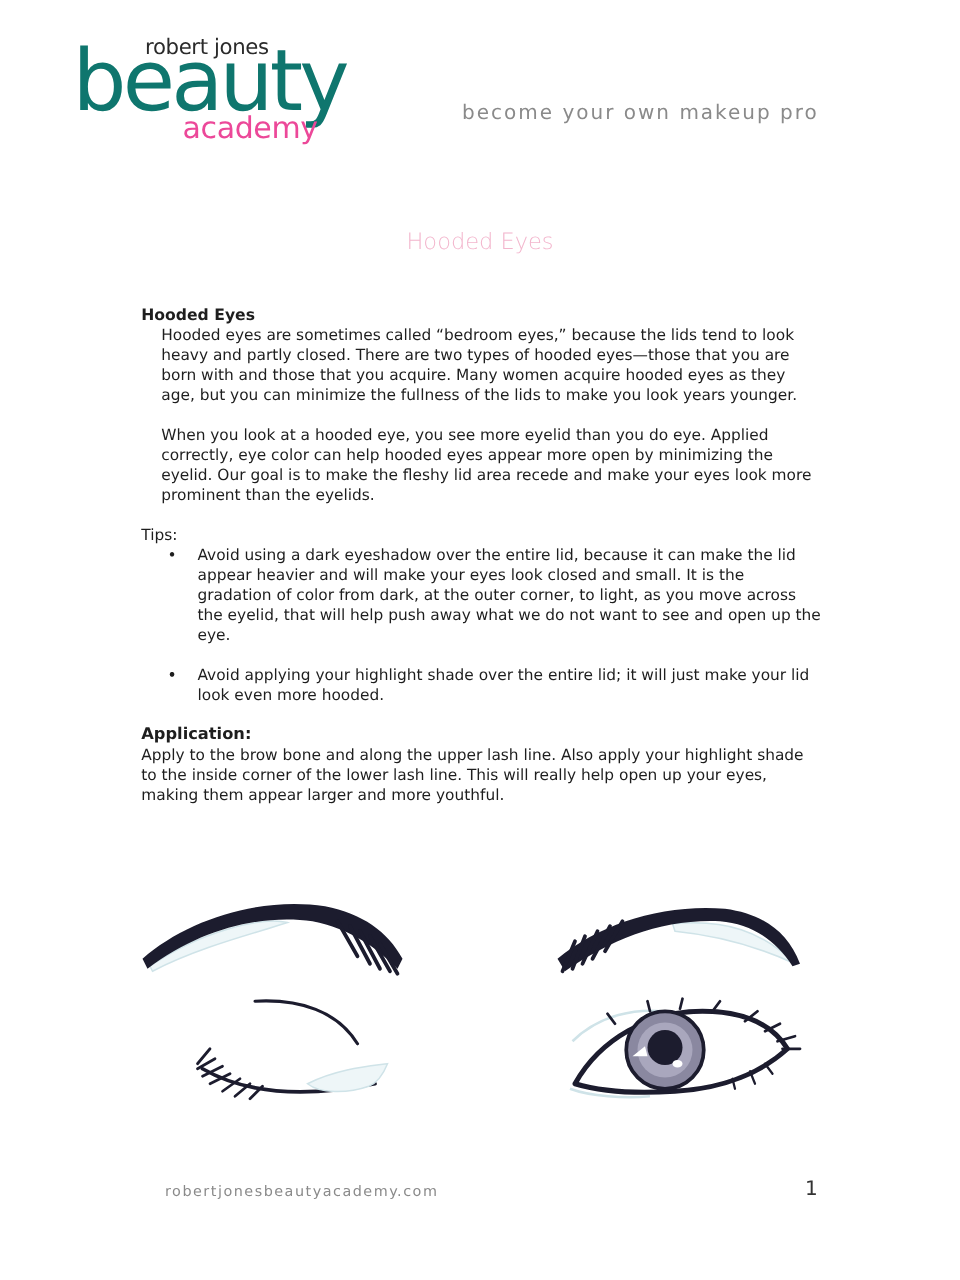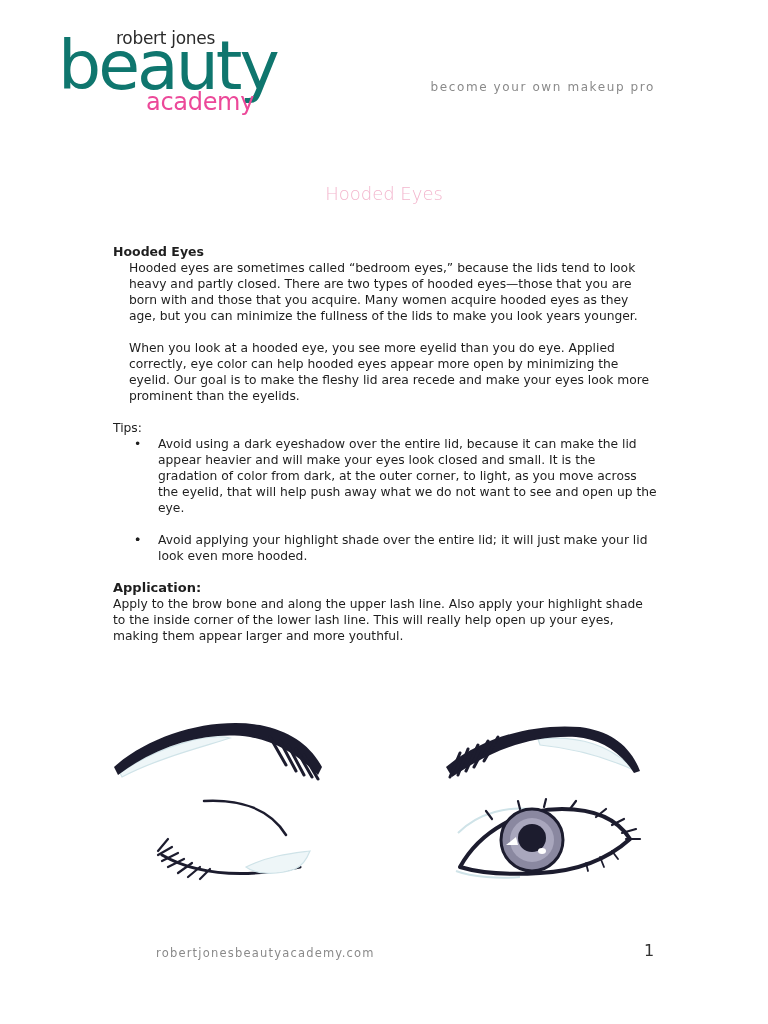--- a/index.html
+++ b/index.html
@@ -14,42 +14,42 @@
   }
   .logo-mid {
     position: absolute; left: -2px; top: 4px; font-size: 68px; color: #0f766e;
     font-family: "DejaVu Sans", sans-serif; font-weight: 400; letter-spacing: -3px; line-height: 1;
   }
   .logo-bot {
     position: absolute; left: 86px; top: 60px; font-size: 24px; color: #ec4899;
     font-family: "DejaVu Sans", sans-serif; letter-spacing: -0.3px; z-index: 2;
   }
   .tagline {
-    position: absolute; right: 113px; top: 80px; font-size: 12px; color: #8a8a8a;
+    position: absolute; right: 113px; top: 80px; font-size: 16px; color: #8a8a8a;
     letter-spacing: 1.6px; font-family: "DejaVu Sans", sans-serif;
   }
   .page-title {
     position: absolute; left: 0; right: 0; top: 183px; text-align: center;
     font-size: 18px; color: #f3b6cd; font-family: "DejaVu Sans", sans-serif; font-weight: 300;
   }
   .content {
     position: absolute; left: 113px; top: 244px; width: 545px;
     font-size: 12.3px; line-height: 16px; color: #1e1e1e;
   }
   .section-heading { font-weight: bold; font-size: 12.5px; }
   .para { margin: 0 0 16px 16px; }
   .tips-label { font-weight: normal; }
   ul.tips { list-style: none; margin: 0; padding: 0; }
   ul.tips li { position: relative; padding-left: 45px; margin-bottom: 16px; }
   ul.tips li .bullet { position: absolute; left: 21px; top: 0; }
   .app-heading { font-weight: bold; font-size: 13px; margin-top: 4px; }
   .sub-heading { font-style: italic; }
   .illustrations { position: absolute; left: 100px; top: 705px; width: 570px; height: 200px; }
   .footer-url {
-    position: absolute; left: 156px; top: 946px; font-size: 11.5px; color: #8a8a8a;
+    position: absolute; left: 132px; top: 946px; font-size: 11.5px; color: #8a8a8a;
     letter-spacing: 1.2px;
   }
   .page-number { position: absolute; left: 644px; top: 941px; font-size: 16px; color: #333; }
 </style>
 </head>
 <body>
 
 <div class="logo">
   <div class="logo-mid">beauty</div>
   <div class="logo-top">robert jones</div>

